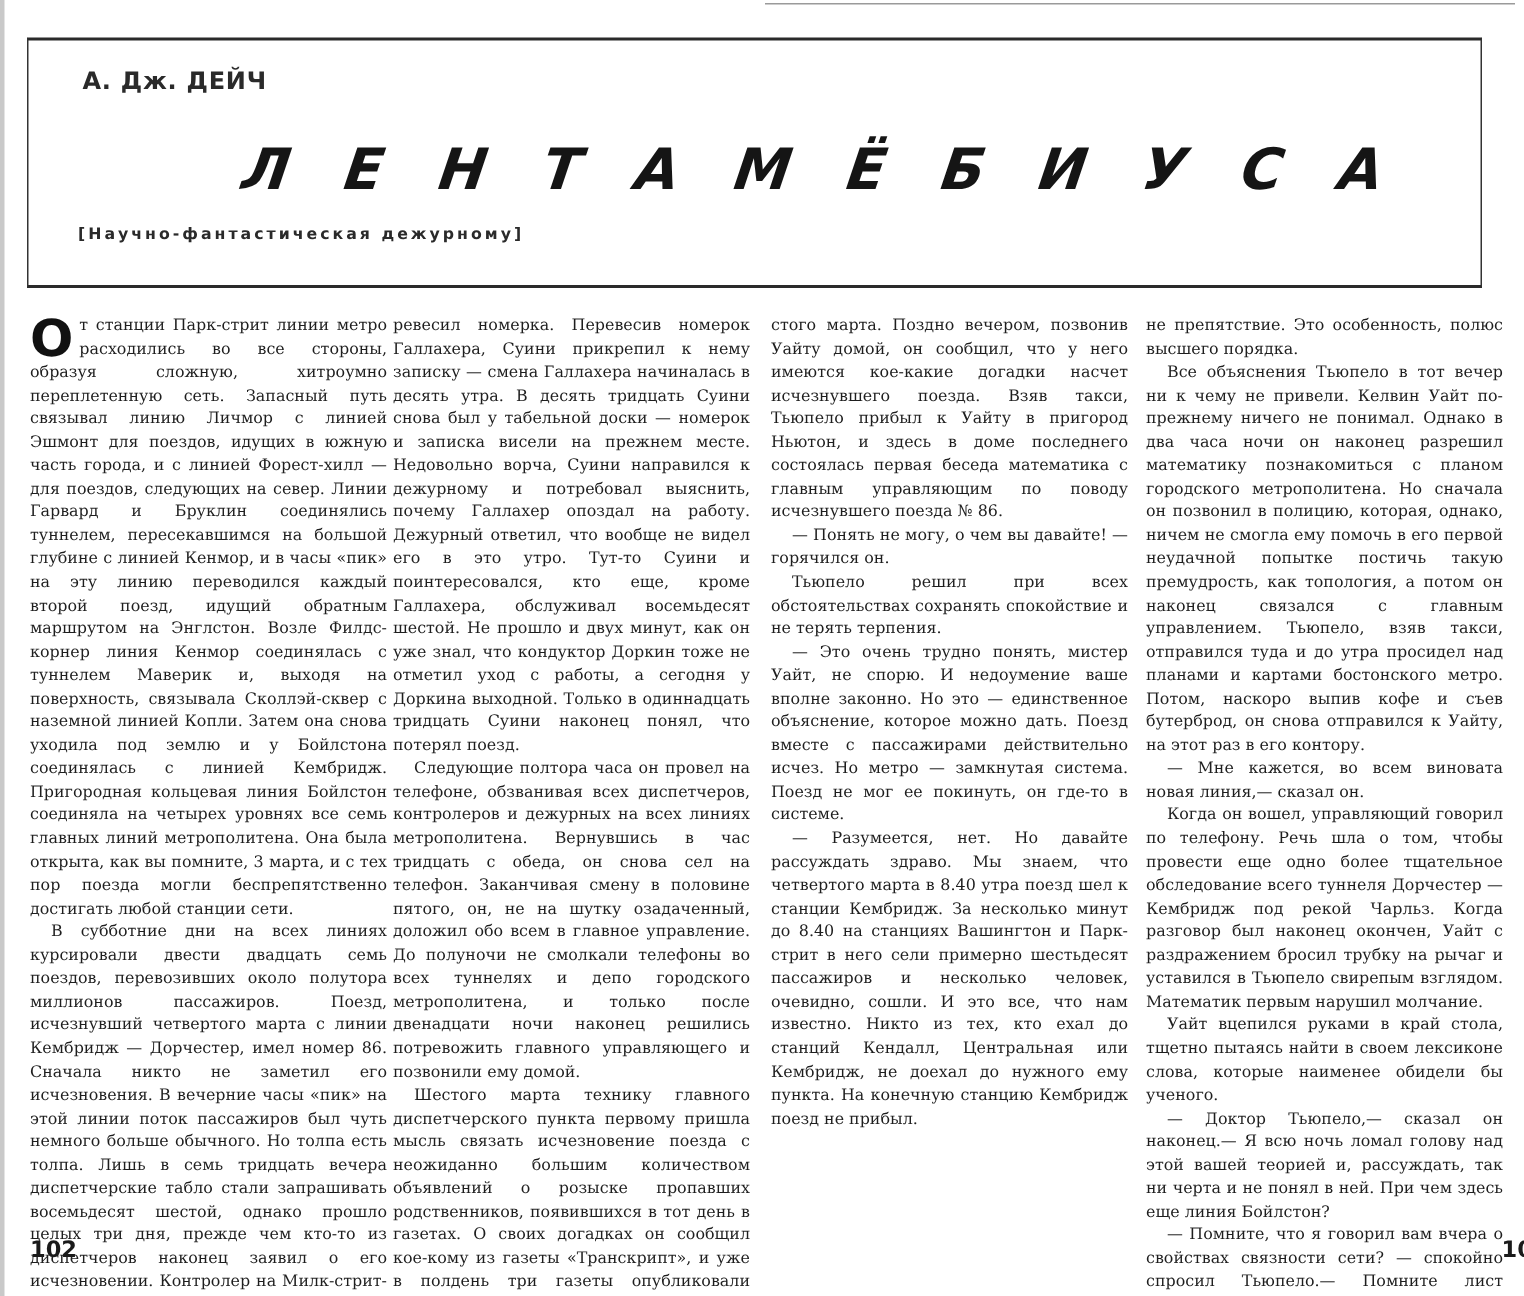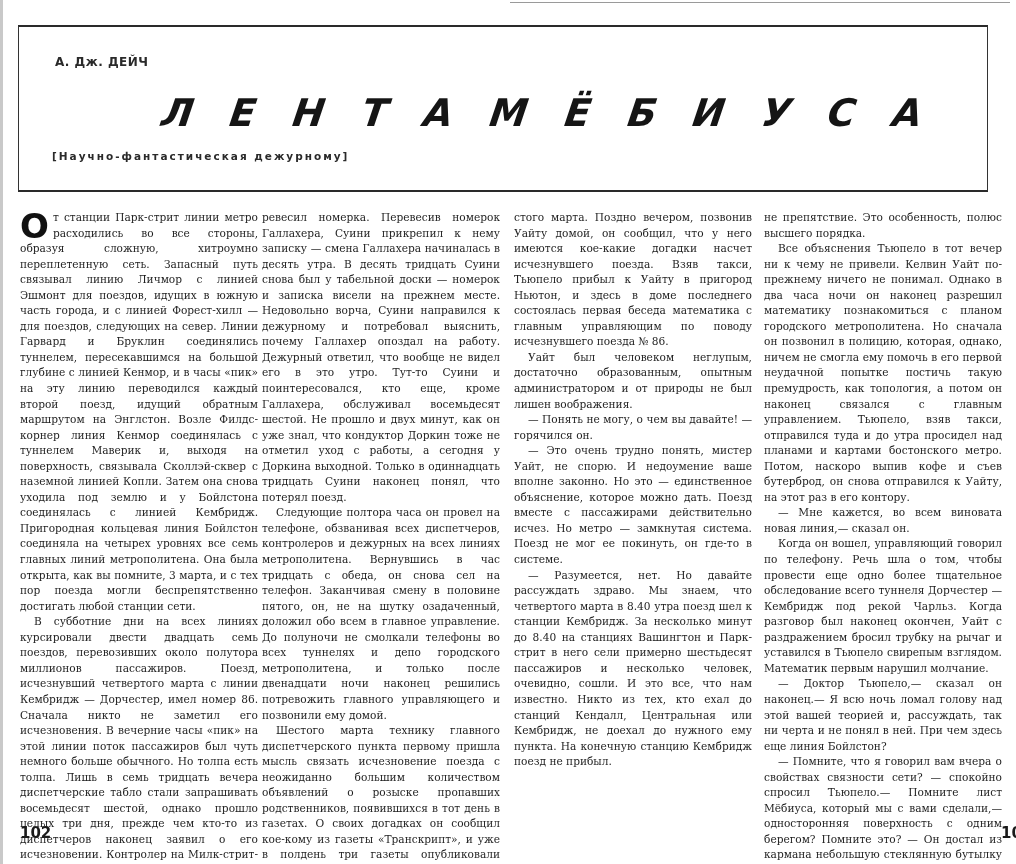--- a/index.html
+++ b/index.html
@@ -16,22 +16,22 @@
   .top-edge {
     position: absolute; left: 510px; top: 2px; width: 500px; height: 1px; background: #9a9a9a;
   }
   .header-frame {
     position: absolute; left: 18px; top: 25px; width: 970px; height: 167px;
     border-top: 2px solid #2a2a2a; border-bottom: 2px solid #2a2a2a;
     border-left: 1.5px solid #333; border-right: 1.5px solid #333;
     box-sizing: border-box;
   }
   .author {
-    position: absolute; left: 55px; top: 55px;
-    font-family: "DejaVu Sans", sans-serif; font-weight: bold; font-size: 12px;
+    position: absolute; left: 55px; top: 44px;
+    font-family: "DejaVu Sans", sans-serif; font-weight: bold; font-size: 16px;
     letter-spacing: 0.5px; color: #2a2a2a;
   }
   .title {
     position: absolute; left: 162px; top: 90px; width: 760px; height: 45px;
     display: flex; justify-content: space-between; align-items: center;
   }
   .title span {
     font-family: "DejaVu Sans", sans-serif; font-weight: bold; font-style: italic;
     font-size: 38px; color: #151515; line-height: 1; transform: skewX(-8deg);
     display: inline-block;
@@ -95,31 +95,32 @@
 
 <div class="column col-2">
   <p class="no-indent">ревесил номерка. Перевесив номерок Галлахера, Суини прикрепил к нему записку — смена Галлахера начиналась в десять утра. В десять тридцать Суини снова был у табельной доски — номерок и записка висели на прежнем месте. Недовольно ворча, Суини направился к дежурному и потребовал выяснить, почему Галлахер опоздал на работу. Дежурный ответил, что вообще не видел его в это утро. Тут-то Суини и поинтересовался, кто еще, кроме Галлахера, обслуживал восемьдесят шестой. Не прошло и двух минут, как он уже знал, что кондуктор Доркин тоже не отметил уход с работы, а сегодня у Доркина выходной. Только в одиннадцать тридцать Суини наконец понял, что потерял поезд.</p>
   <p>Следующие полтора часа он провел на телефоне, обзванивая всех диспетчеров, контролеров и дежурных на всех линиях метрополитена. Вернувшись в час тридцать с обеда, он снова сел на телефон. Заканчивая смену в половине пятого, он, не на шутку озадаченный, доложил обо всем в главное управление. До полуночи не смолкали телефоны во всех туннелях и депо городского метрополитена, и только после двенадцати ночи наконец решились потревожить главного управляющего и позвонили ему домой.</p>
   <p>Шестого марта технику главного диспетчерского пункта первому пришла мысль связать исчезновение поезда с неожиданно большим количеством объявлений о розыске пропавших родственников, появившихся в тот день в газетах. О своих догадках он сообщил кое-кому из газеты «Транскрипт», и уже в полдень три газеты опубликовали экстренные выпуски. Так эта история получила огласку.</p>
 
 </div>
 
 <div class="column col-3">
   <p class="no-indent">стого марта. Поздно вечером, позвонив Уайту домой, он сообщил, что у него имеются кое-какие догадки насчет исчезнувшего поезда. Взяв такси, Тьюпело прибыл к Уайту в пригород Ньютон, и здесь в доме последнего состоялась первая беседа математика с главным управляющим по поводу исчезнувшего поезда № 86.</p>
-  <p>Уайт был человеком неглупым, достаточно образованным, опытным администратором и от природы не был лишен воображения.</p>
   <p>— Понять не могу, о чем вы давайте! — горячился он.</p>
+  <p>Тьюпело решил при всех обстоятельствах сохранять спокойствие и не терять терпения.</p>
   <p>— Это очень трудно понять, мистер Уайт, не спорю. И недоумение ваше вполне законно. Но это — единственное объяснение, которое можно дать. Поезд вместе с пассажирами действительно исчез. Но метро — замкнутая система. Поезд не мог ее покинуть, он где-то в системе.</p>
   <p>— Разумеется, нет. Но давайте рассуждать здраво. Мы знаем, что четвертого марта в 8.40 утра поезд шел к станции Кембридж. За несколько минут до 8.40 на станциях Вашингтон и Парк-стрит в него сели примерно шестьдесят пассажиров и несколько человек, очевидно, сошли. И это все, что нам известно. Никто из тех, кто ехал до станций Кендалл, Центральная или Кембридж, не доехал до нужного ему пункта. На конечную станцию Кембридж поезд не прибыл.</p>
 
 </div>
 
 <div class="column col-4">
   <p class="no-indent">не препятствие. Это особенность, полюс высшего порядка.</p>
   <p>Все объяснения Тьюпело в тот вечер ни к чему не привели. Келвин Уайт по-прежнему ничего не понимал. Однако в два часа ночи он наконец разрешил математику познакомиться с планом городского метрополитена. Но сначала он позвонил в полицию, которая, однако, ничем не смогла ему помочь в его первой неудачной попытке постичь такую премудрость, как топология, а потом он наконец связался с главным управлением. Тьюпело, взяв такси, отправился туда и до утра просидел над планами и картами бостонского метро. Потом, наскоро выпив кофе и съев бутерброд, он снова отправился к Уайту, на этот раз в его контору.</p>
   <p>— Мне кажется, во всем виновата новая линия,— сказал он.</p>
   <p>Когда он вошел, управляющий говорил по телефону. Речь шла о том, чтобы провести еще одно более тщательное обследование всего туннеля Дорчестер — Кембридж под рекой Чарльз. Когда разговор был наконец окончен, Уайт с раздражением бросил трубку на рычаг и уставился в Тьюпело свирепым взглядом. Математик первым нарушил молчание.</p>
+  <p>Уайт вцепился руками в край стола, тщетно пытаясь найти в своем лексиконе слова, которые наименее обидели бы ученого.</p>
   <p>— Доктор Тьюпело,— сказал он наконец.— Я всю ночь ломал голову над этой вашей теорией и, рассуждать, так ни черта и не понял в ней. При чем здесь еще линия Бойлстон?</p>
   <p>— Помните, что я говорил вам вчера о свойствах связности сети? — спокойно спросил Тьюпело.— Помните лист Мёбиуса, который мы с вами сделали,— односторонняя поверхность с одним берегом? Помните это? — Он достал из кармана небольшую стеклянную бутылку Клейна и положил ее на стол.</p>
 
 </div>
 
 <div class="page-num page-left">102</div>
 <div class="page-num page-right">103</div>
 
 </body></html>

